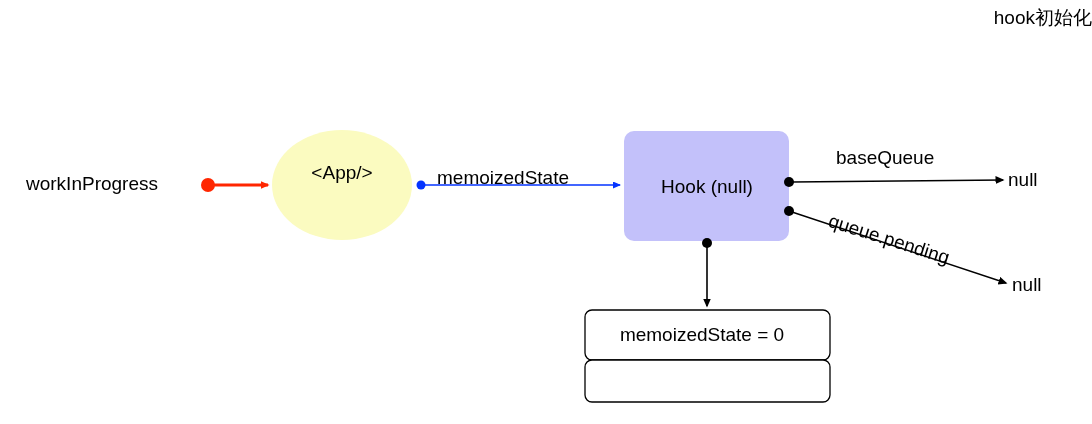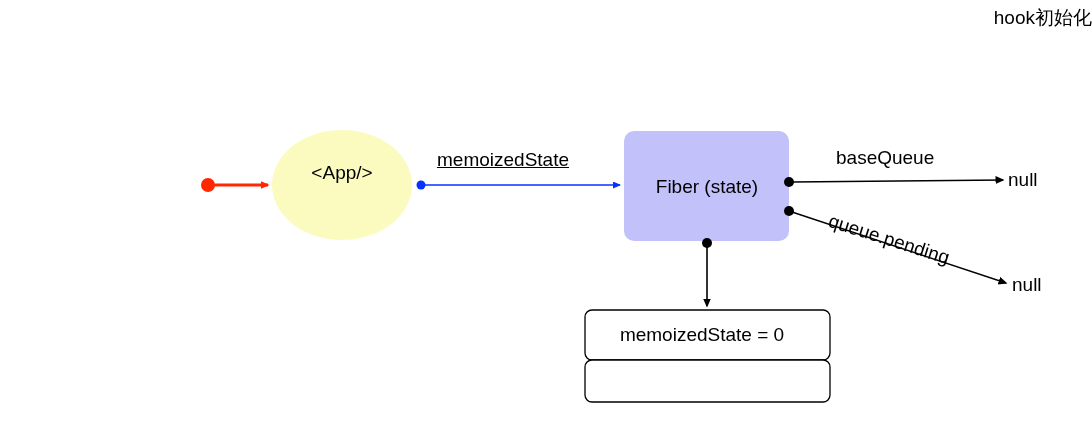--- a/index.html
+++ b/index.html
@@ -39,23 +39,22 @@
     text-align: right;
     font-size: 19px;
   }
   #label-workinprogress {
     left: 26px;
     top: 174px;
     font-size: 19px;
   }
   #label-memoizedstate-edge {
     left: 437px;
-    top: 150px;
+    top: 168px;
     font-size: 19px;
-    text-decoration: underline;
   }
   #label-basequeue-edge {
     left: 836px;
     top: 148px;
     font-size: 19px;
   }
   #label-queuepending-edge {
     left: 832px;
     top: 211px;
     font-size: 19px;
@@ -137,26 +136,27 @@
 
     <circle cx="707" cy="243" r="5" fill="#000000"></circle>
     <line x1="707" y1="246" x2="707" y2="306" stroke="#000000" stroke-width="1.6" marker-end="url(#arrow-black)"></line>
 
     <rect x="585" y="310" width="245" height="50" rx="7" ry="7" fill="#ffffff" stroke="#000000" stroke-width="1.3"></rect>
     <rect x="585" y="360" width="245" height="42" rx="7" ry="7" fill="#ffffff" stroke="#000000" stroke-width="1.3"></rect>
   </svg>
 
   <div class="lbl" id="diagram-title">hook初始化</div>
 
+  <div class="lbl" id="label-workinprogress">workInProgress</div>
 
   <div class="node-text" id="fiber-node-text">
     <div>&lt;App/&gt;</div>
   </div>
 
-  <div class="node-text" id="hook-node-text">Fiber (state)</div>
+  <div class="node-text" id="hook-node-text">Hook (null)</div>
 
   <div class="lbl" id="label-memoizedstate-edge">memoizedState</div>
   <div class="lbl" id="label-basequeue-edge">baseQueue</div>
   <div class="lbl" id="label-queuepending-edge">queue.pending</div>
 
   <div class="lbl" id="label-null-basequeue">null</div>
   <div class="lbl" id="label-null-queuepending">null</div>
 
   <div class="node-text" id="memoizedstate-row-text">memoizedState = 0</div>
 

